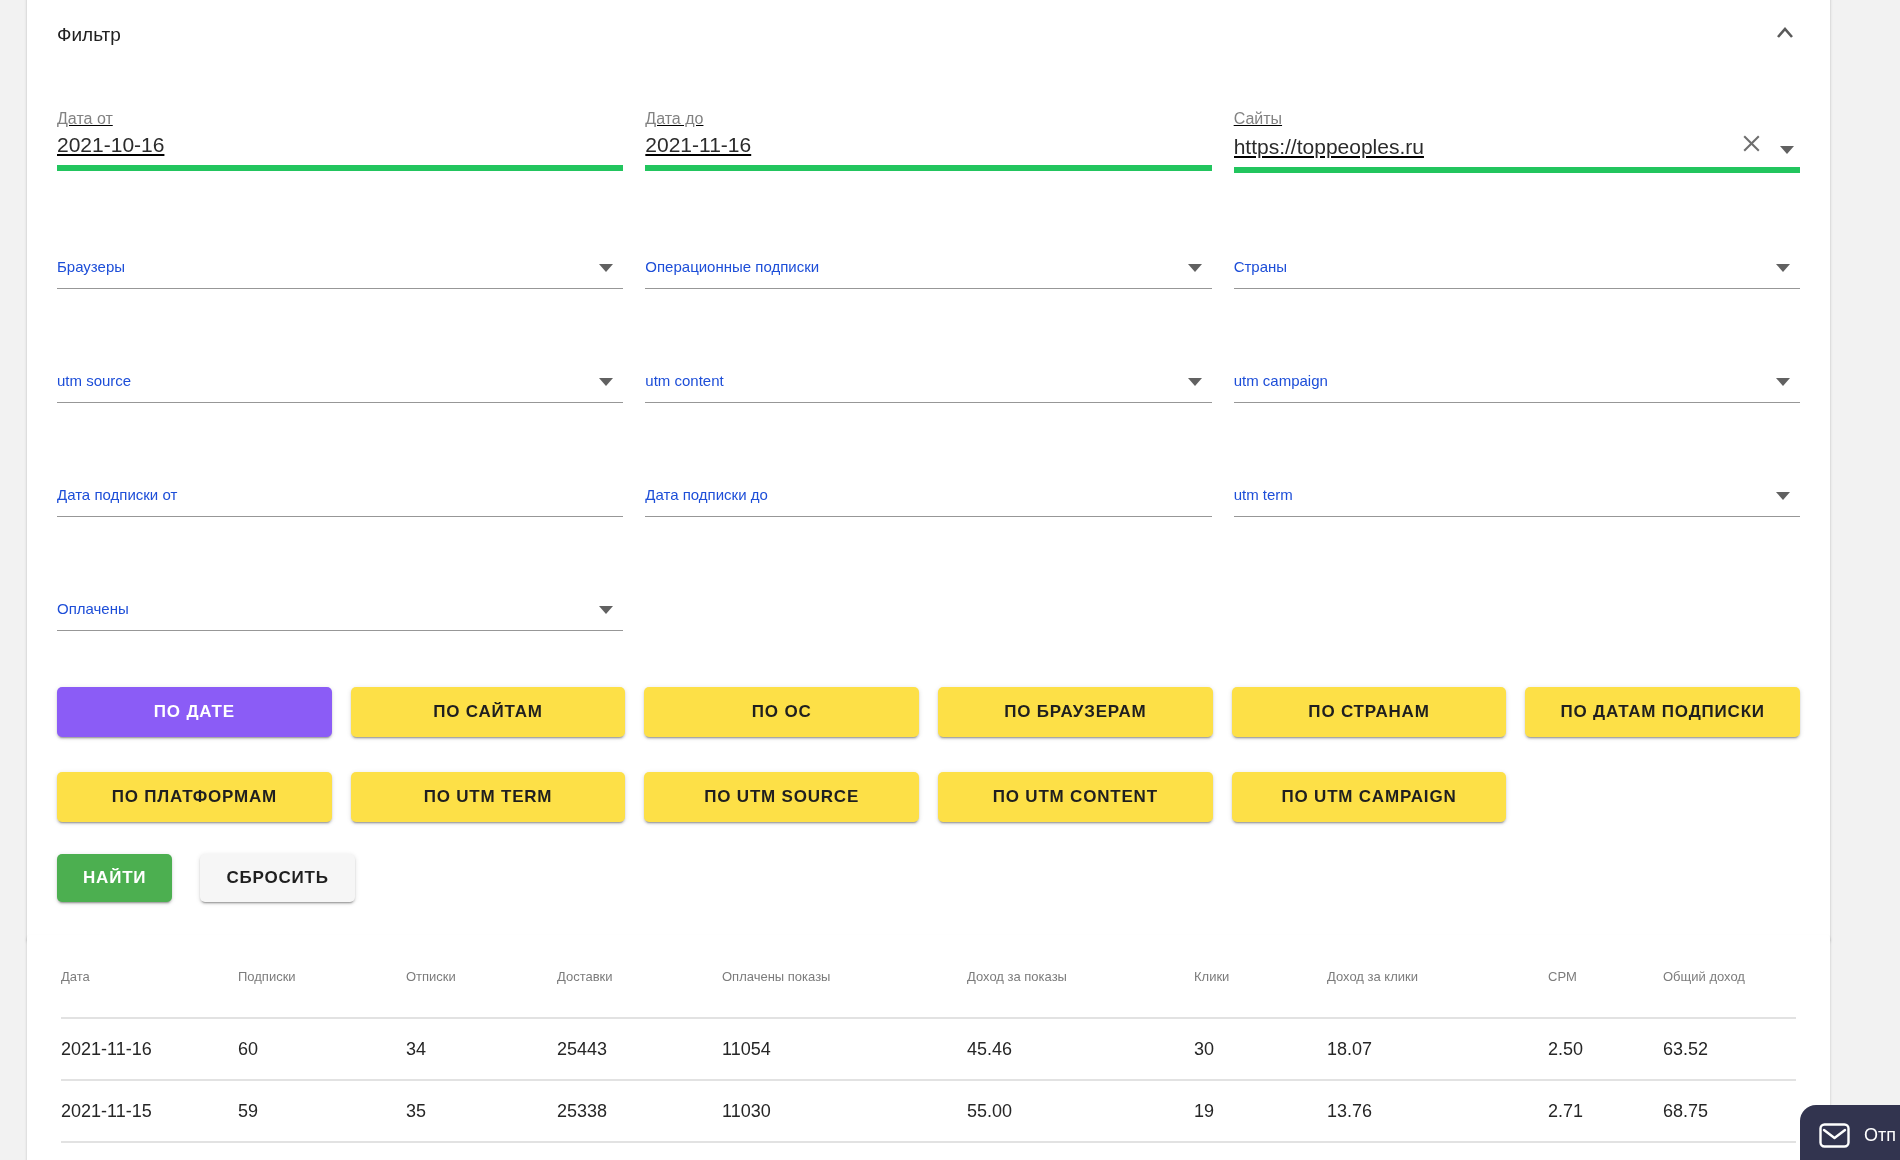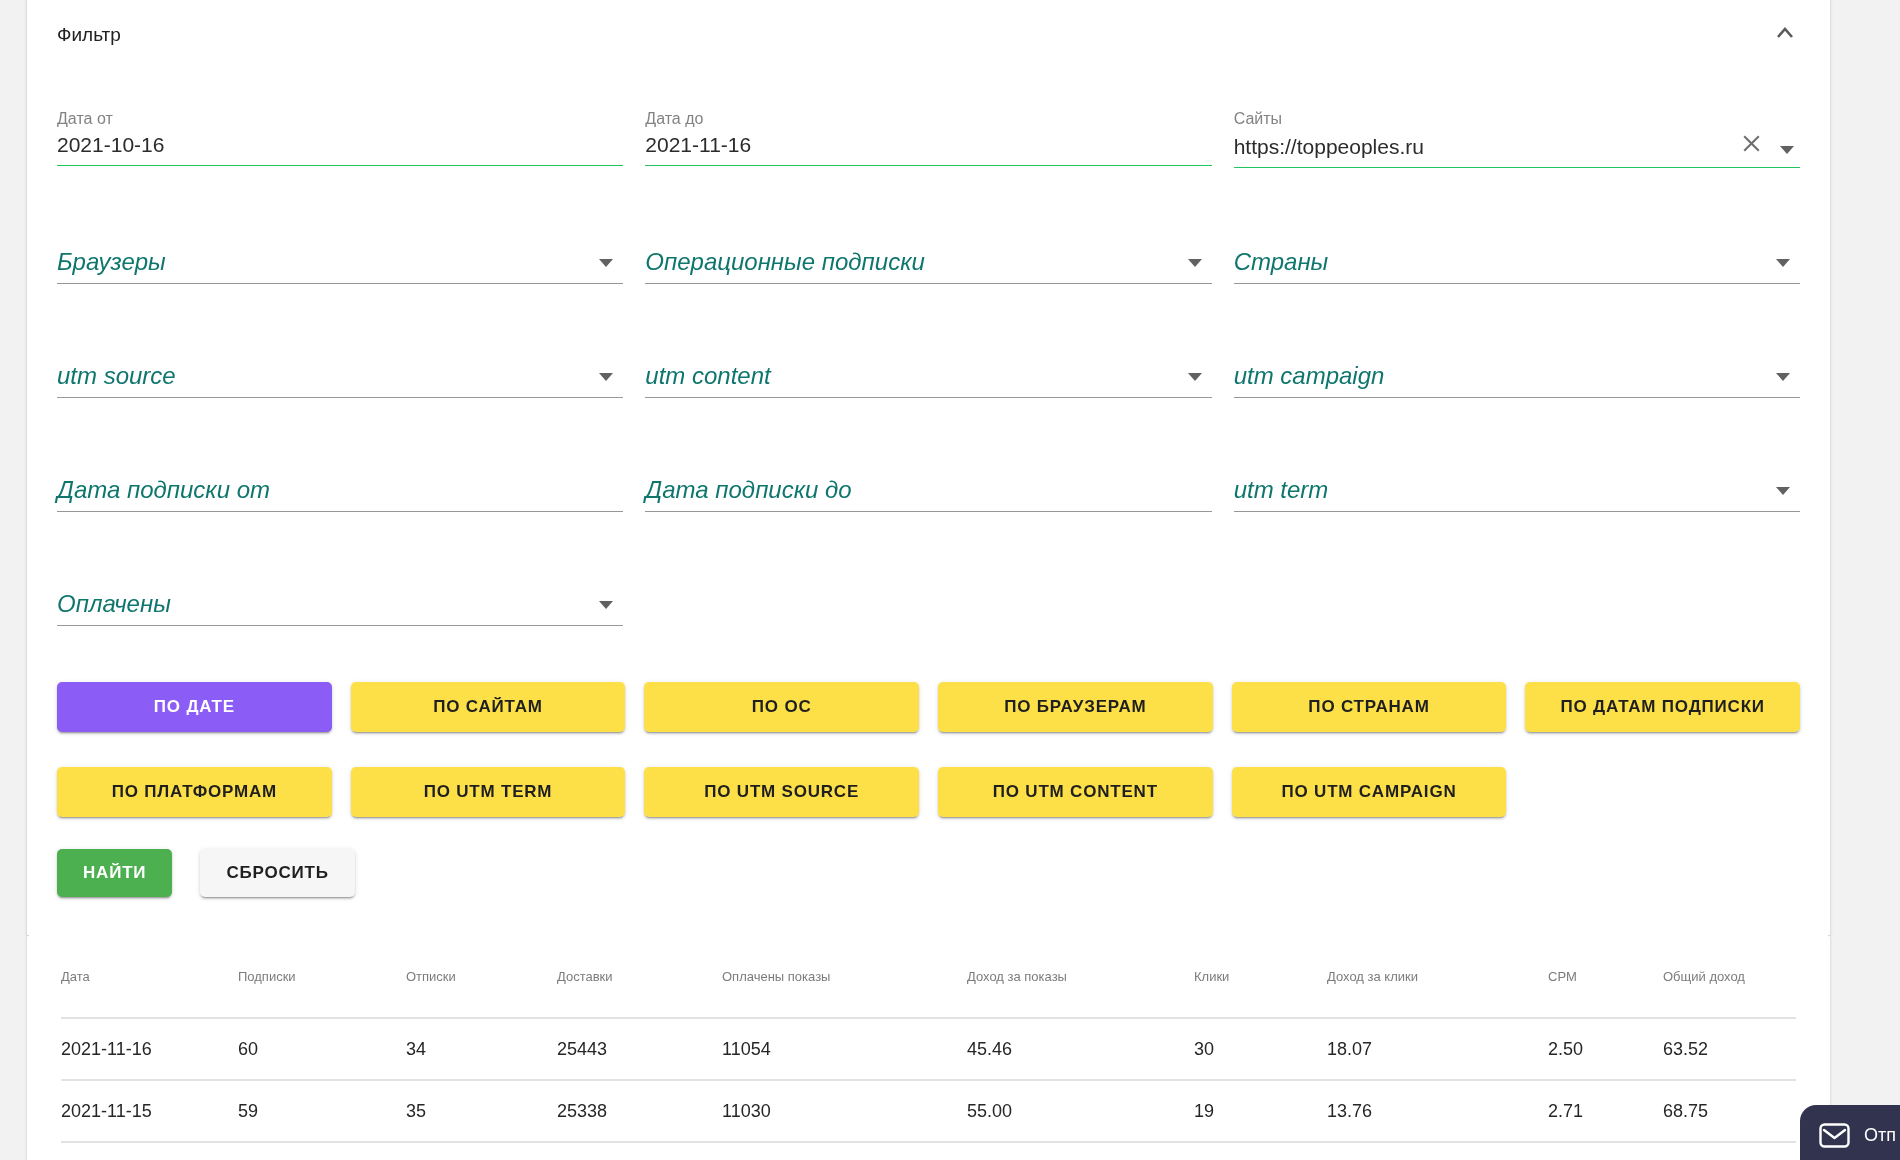--- a/index.html
+++ b/index.html
@@ -11,34 +11,34 @@
 
   
   .filter-card { left:27px; top:-12px; width:1803px; padding:0 30px 38px 30px; }
 
   .card-header { display:flex; align-items:center; justify-content:space-between;
     padding-top:30px; }
   .card-title { font-size:19px; color:#212121; line-height:26px; }
   .collapse-btn { border:none; background:transparent; cursor:pointer; padding:2px; }
 
   .row3 { display:grid; grid-template-columns:repeat(3,1fr); column-gap:22px; }
-  .r-inputs  { margin-top:58px; }
+  .r-inputs  { margin-top:58px;text-decoration:underline; }
   .r-select  { margin-top:80px; }
   .r-select2 { margin-top:78px; }
 
   .field { display:flex; flex-direction:column; }
   .f-label { font-size:16px; line-height:19px; color:#828282; margin-bottom:3px; }
   .f-line { display:flex; align-items:flex-end; gap:16px;
-    border-bottom:1px solid #22c55e; padding:0 6px 7px 0; }
+    border-bottom:6px solid #22c55e; padding:0 6px 7px 0; }
   .f-input { flex:1 1 auto; border:none; outline:none; background:transparent;
     font-family:inherit; font-size:21px; line-height:27px; color:#2b2b2b; padding:0; }
 
   .sel { display:flex; align-items:flex-end; justify-content:space-between;
     border-bottom:1px solid #979797; padding:0 10px 8px 0; }
-  .sel-text { font-size:24px; line-height:27px; color:#0f766e;font-style:italic; }
+  .sel-text { font-size:15px; line-height:27px; color:#1d4ed8; }
   .caret { width:0; height:0; border-left:7px solid transparent;
     border-right:7px solid transparent; border-top:8px solid #616161;
     margin-bottom:6px; flex:0 0 auto; }
   .sel .caret { margin-bottom:8px; }
 
   .icon-btn { border:none; background:transparent; cursor:pointer; padding:0;
     display:flex; align-items:center; }
 
   
   .tabs-grid { display:grid; grid-template-columns:repeat(6,1fr); column-gap:19px; }

